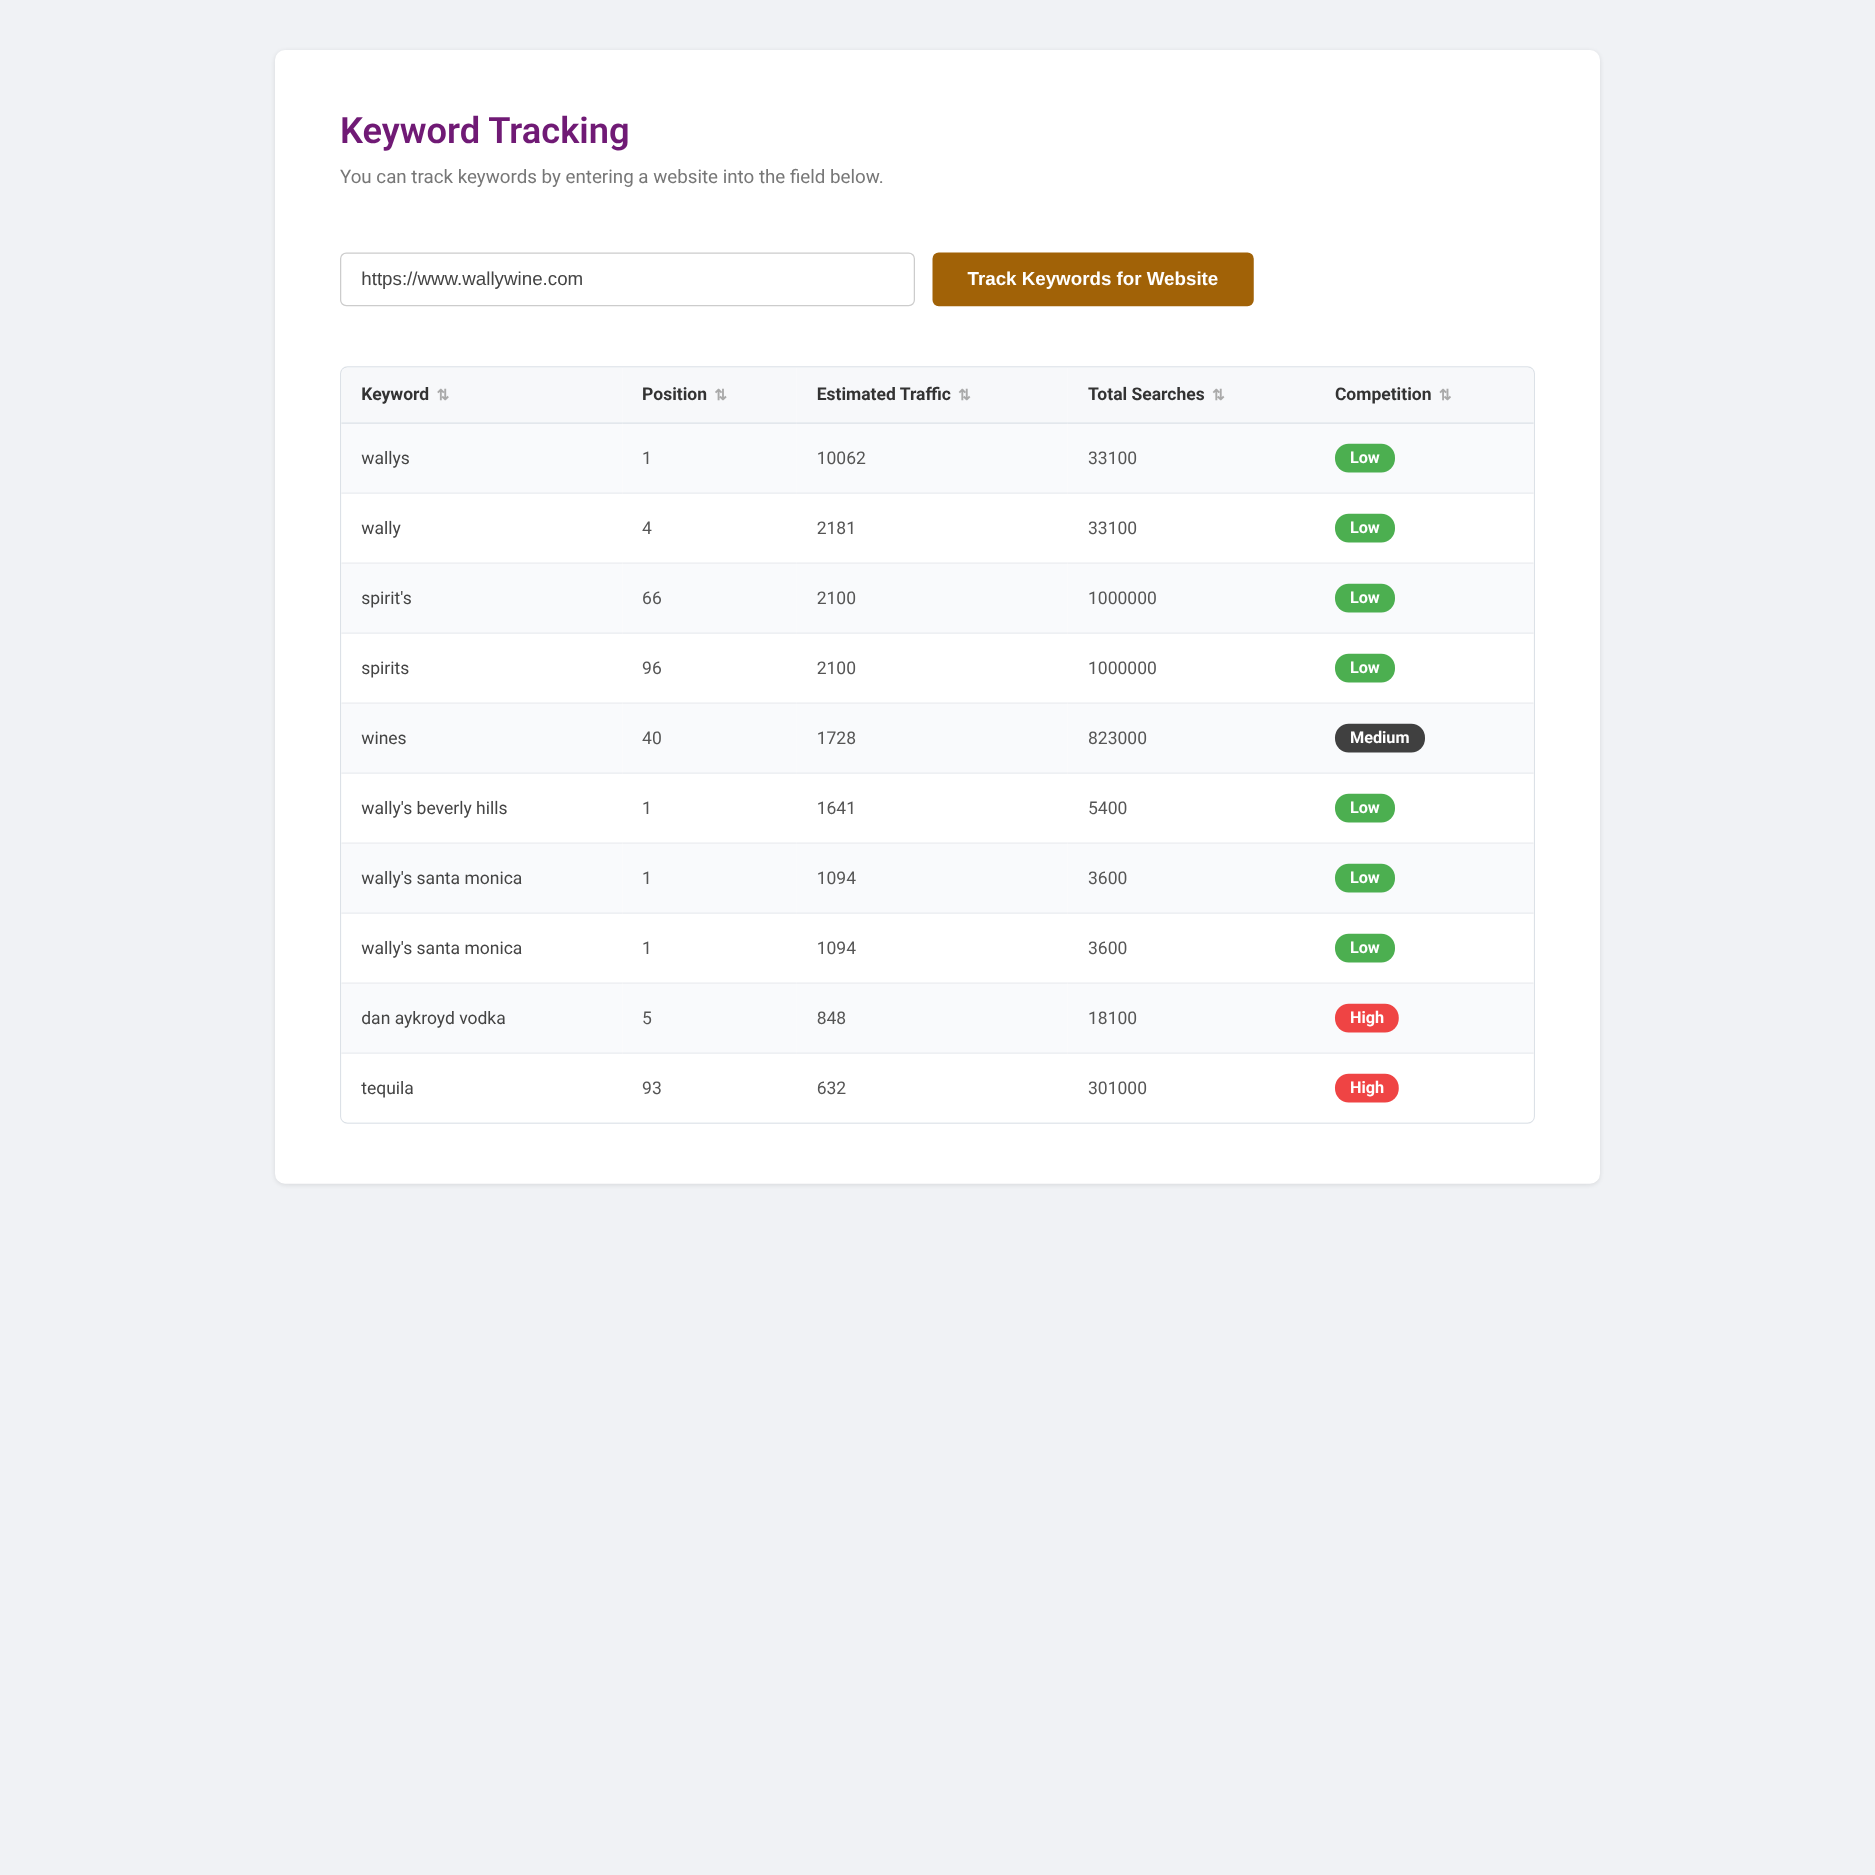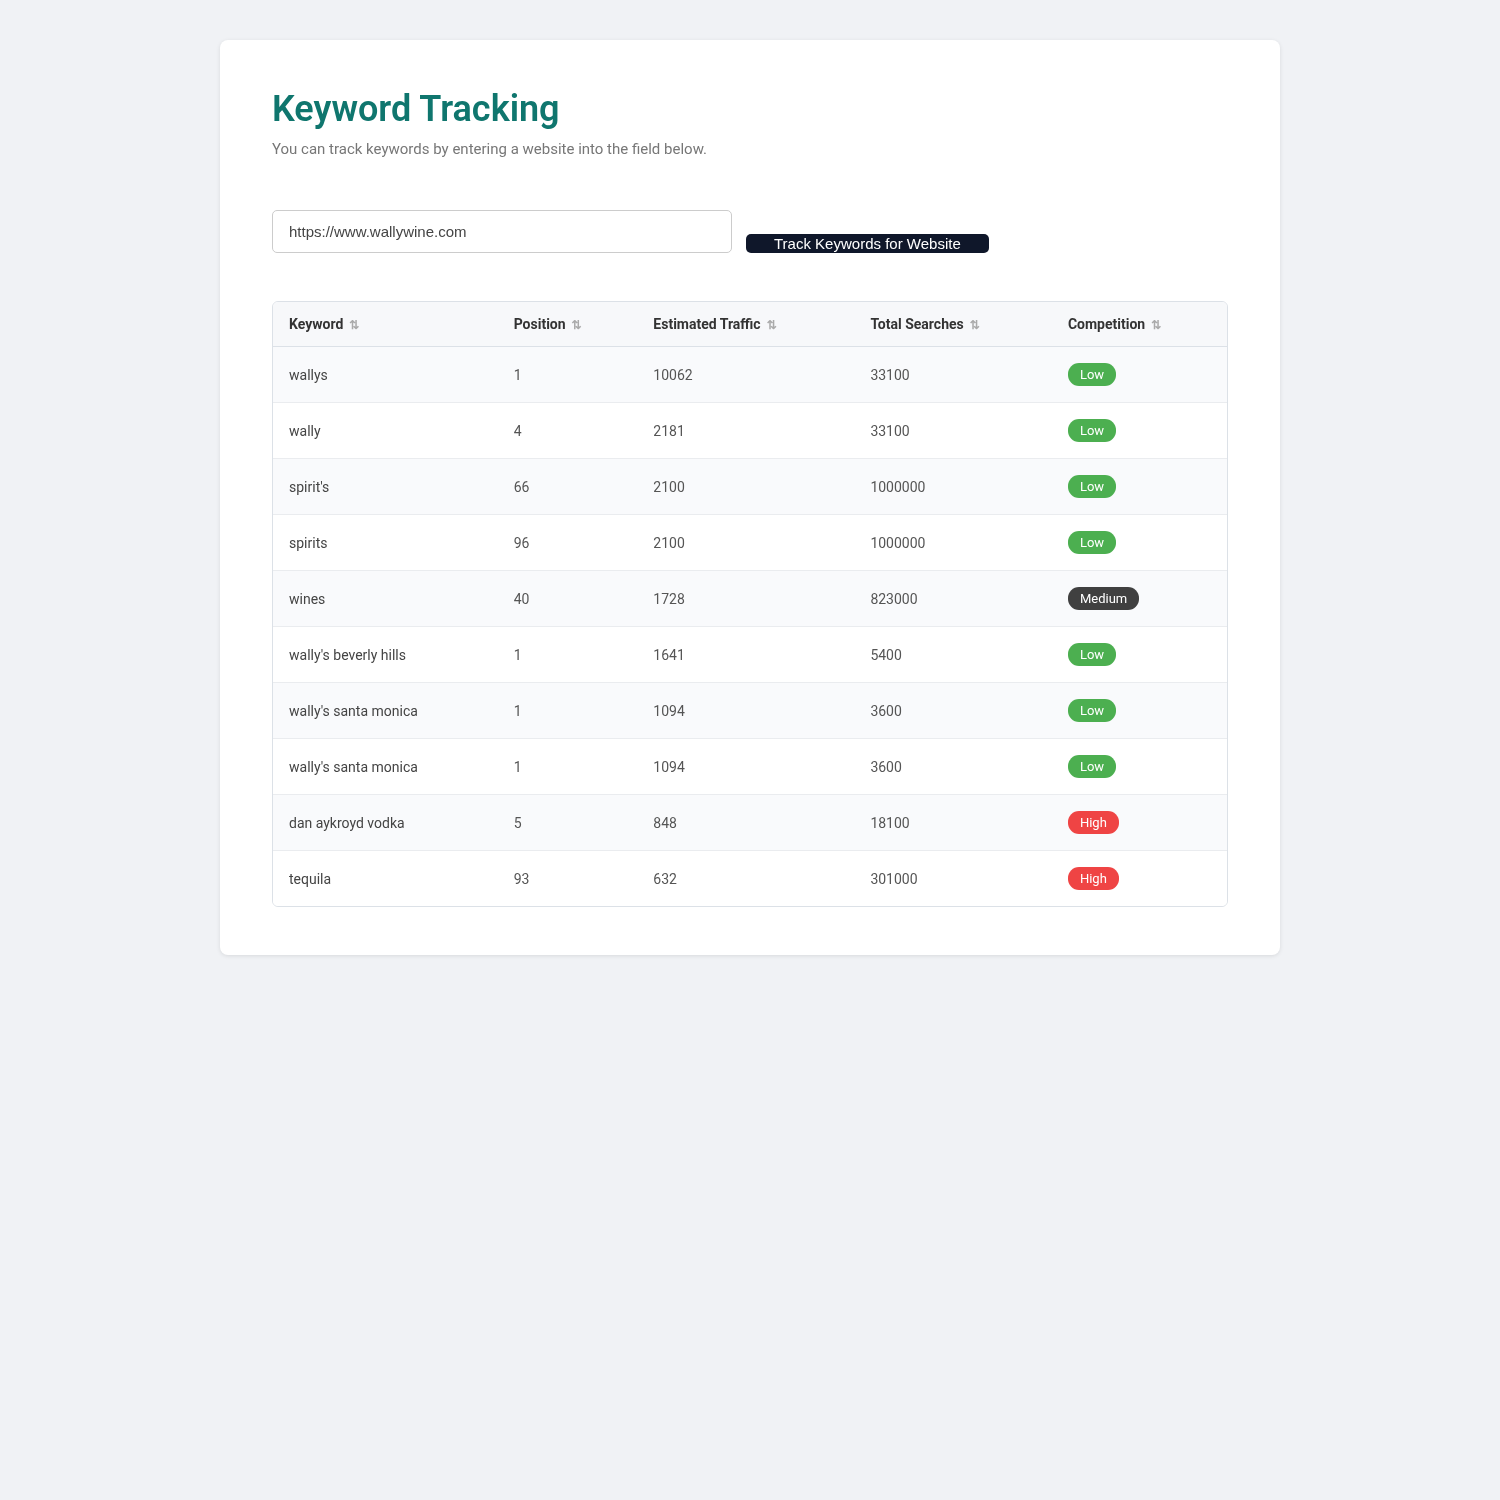--- a/index.html
+++ b/index.html
@@ -18,23 +18,23 @@
     }
     .card {
       background: #fff;
       border-radius: 8px;
       box-shadow: 0 1px 4px rgba(0,0,0,0.1);
       padding: 48px 52px;
       width: 100%;
       max-width: 1060px;
     }
     .page-title {
-      font-size: 36px;
+      font-size: 29px;
       font-weight: 600;
-      color: #0f766e;
+      color: #701a75;
       margin-bottom: 10px;
     }
     .page-subtitle {
       font-size: 15px;
       color: #777;
       margin-bottom: 52px;
     }
     .input-row {
       display: flex;
       gap: 14px;
@@ -45,27 +45,27 @@
       flex: 1;
       max-width: 460px;
       border: 1px solid #ccc;
       border-radius: 5px;
       padding: 12px 16px;
       font-size: 15px;
       color: #444;
       outline: none;
     }
     .track-btn {
-      background: #0f172a;
+      background: #a16207;
       color: #fff;
       border: none;
       border-radius: 5px;
-      padding: 1px 28px;
+      padding: 13px 28px;
       font-size: 15px;
-      font-weight: 400;
+      font-weight: 700;
       cursor: pointer;
       white-space: nowrap;
     }
     .results-title {
       font-size: 28px;
       font-weight: 500;
       color: #333;
       margin-bottom: 20px;
     }
     .table-wrapper {
@@ -115,21 +115,21 @@
       font-size: 14px;
     }
     tbody td:first-child {
       color: #444;
     }
     .badge {
       display: inline-block;
       padding: 4px 12px;
       border-radius: 11px;
       font-size: 13px;
-      font-weight: 400;
+      font-weight: 700;
       color: #fff;
     }
     .badge-low {
       background: #4caf50;
     }
     .badge-medium {
       background: #404040;
     }
     .badge-high {
       background: #ef4444;

